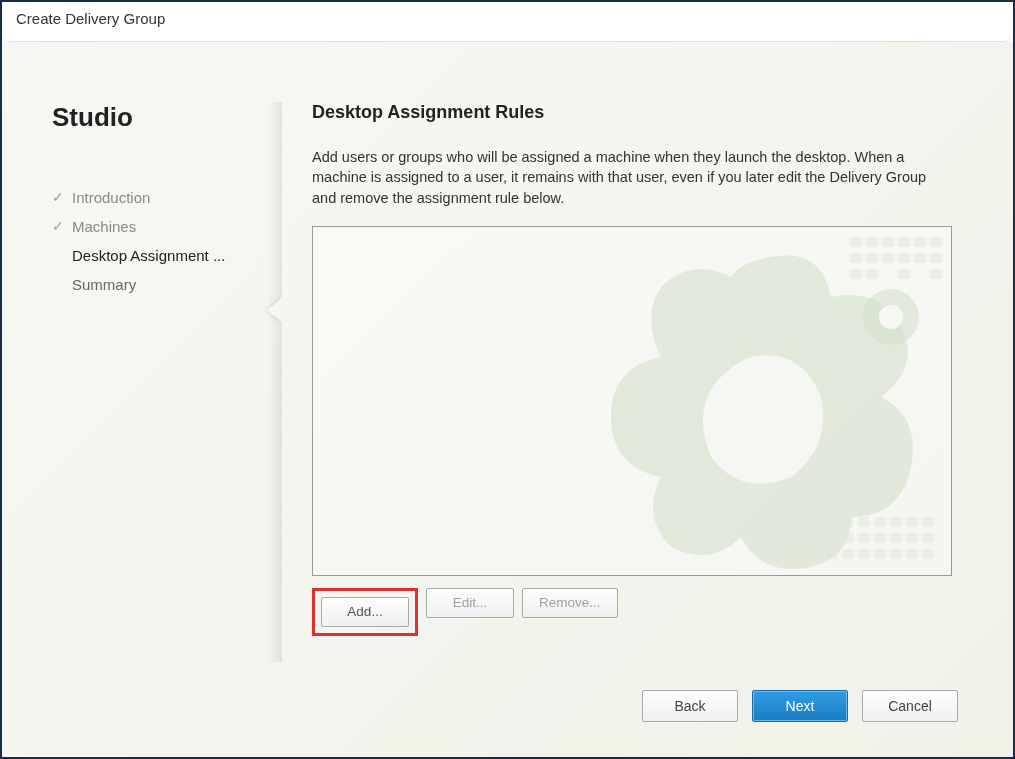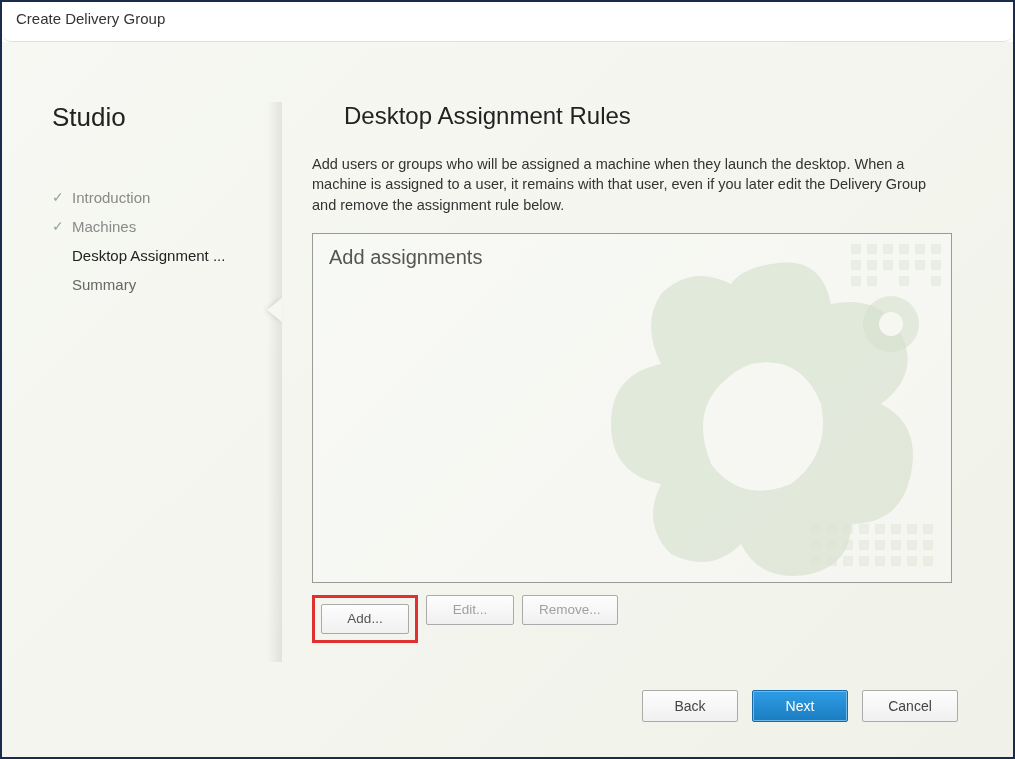--- a/index.html
+++ b/index.html
@@ -37,21 +37,21 @@
       flex-direction: row;
       background: linear-gradient(135deg, #f7f8f3 0%, #f0f2e9 100%);
       position: relative;
     }
     .sidebar {
       width: 280px;
       padding: 60px 0 0 50px;
     }
     .sidebar-title {
       font-size: 26px;
-      font-weight: 400;
+      font-weight: 700;
       color: #222;
       margin-bottom: 50px;
     }
     .step-list {
       list-style: none;
     }
     .step-item {
       color: #8a8a8a;
       font-size: 15px;
       padding: 6px 0 6px 20px;
@@ -93,25 +93,24 @@
       top: 196px;
       width: 0;
       height: 0;
       border-top: 12px solid transparent;
       border-bottom: 12px solid transparent;
       border-right: 15px solid #f6f7f1;
       filter: drop-shadow(-2px 0 2px rgba(0,0,0,0.1));
       z-index: 2;
     }
     .content-title {
-      font-size: 24px;
-      font-weight: 400;
+      font-size: 18px;
+      font-weight: 700;
       color: #222;
       margin-bottom: 24px;
-      margin-left: 32px;
     }
     .content-desc {
       font-size: 14.5px;
       color: #333;
       line-height: 1.4;
       margin-bottom: 18px;
       max-width: 640px;
     }
     .list-box {
       width: 640px;
@@ -264,21 +263,20 @@
             <rect x="260" y="332" width="10" height="10"></rect>
               <rect x="276" y="332" width="10" height="10"></rect>
               <rect x="292" y="332" width="10" height="10"></rect>
               <rect x="308" y="332" width="10" height="10"></rect>
               <rect x="324" y="332" width="10" height="10"></rect>
               <rect x="340" y="332" width="10" height="10"></rect>
               <rect x="356" y="332" width="10" height="10"></rect>
               <rect x="372" y="332" width="10" height="10"></rect>
           </g>
         </svg>
-        <div class="list-placeholder">Add assignments</div>
       </div>
 
       <div class="action-row">
         <span class="highlight-box">
           <button class="btn">Add...</button>
         </span>
         <button class="btn" disabled="">Edit...</button>
         <button class="btn" disabled="">Remove...</button>
       </div>
 

